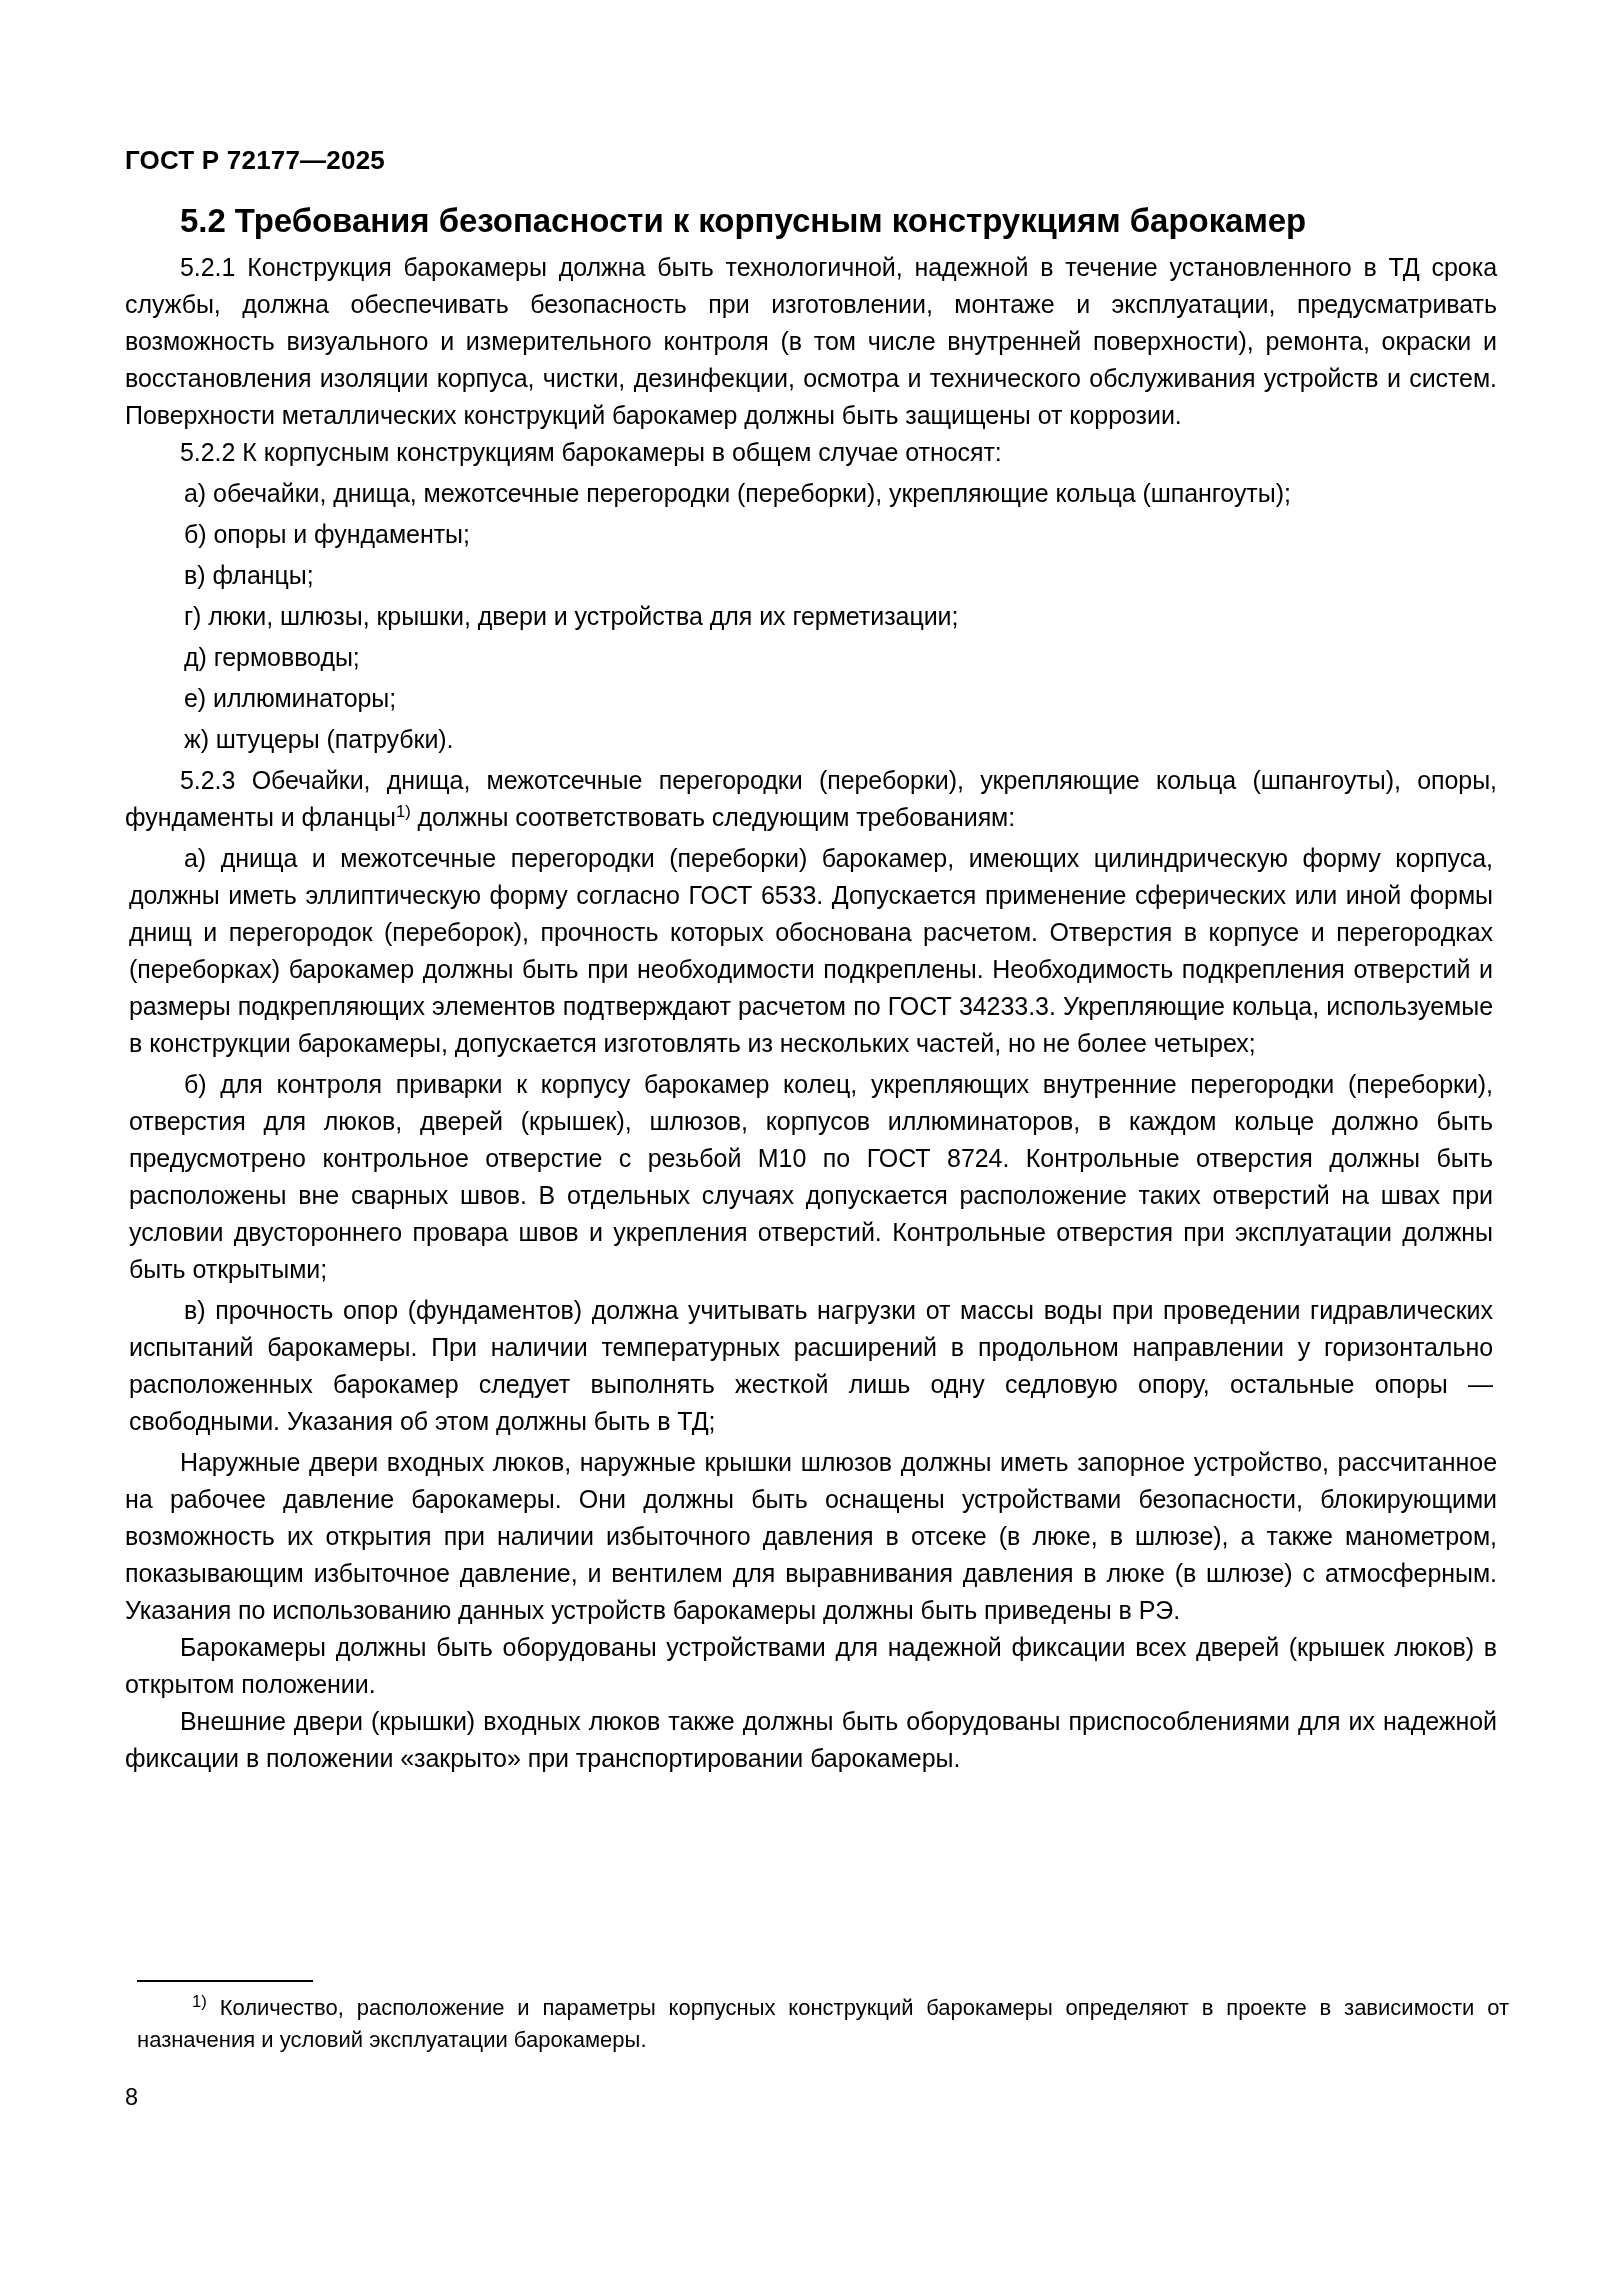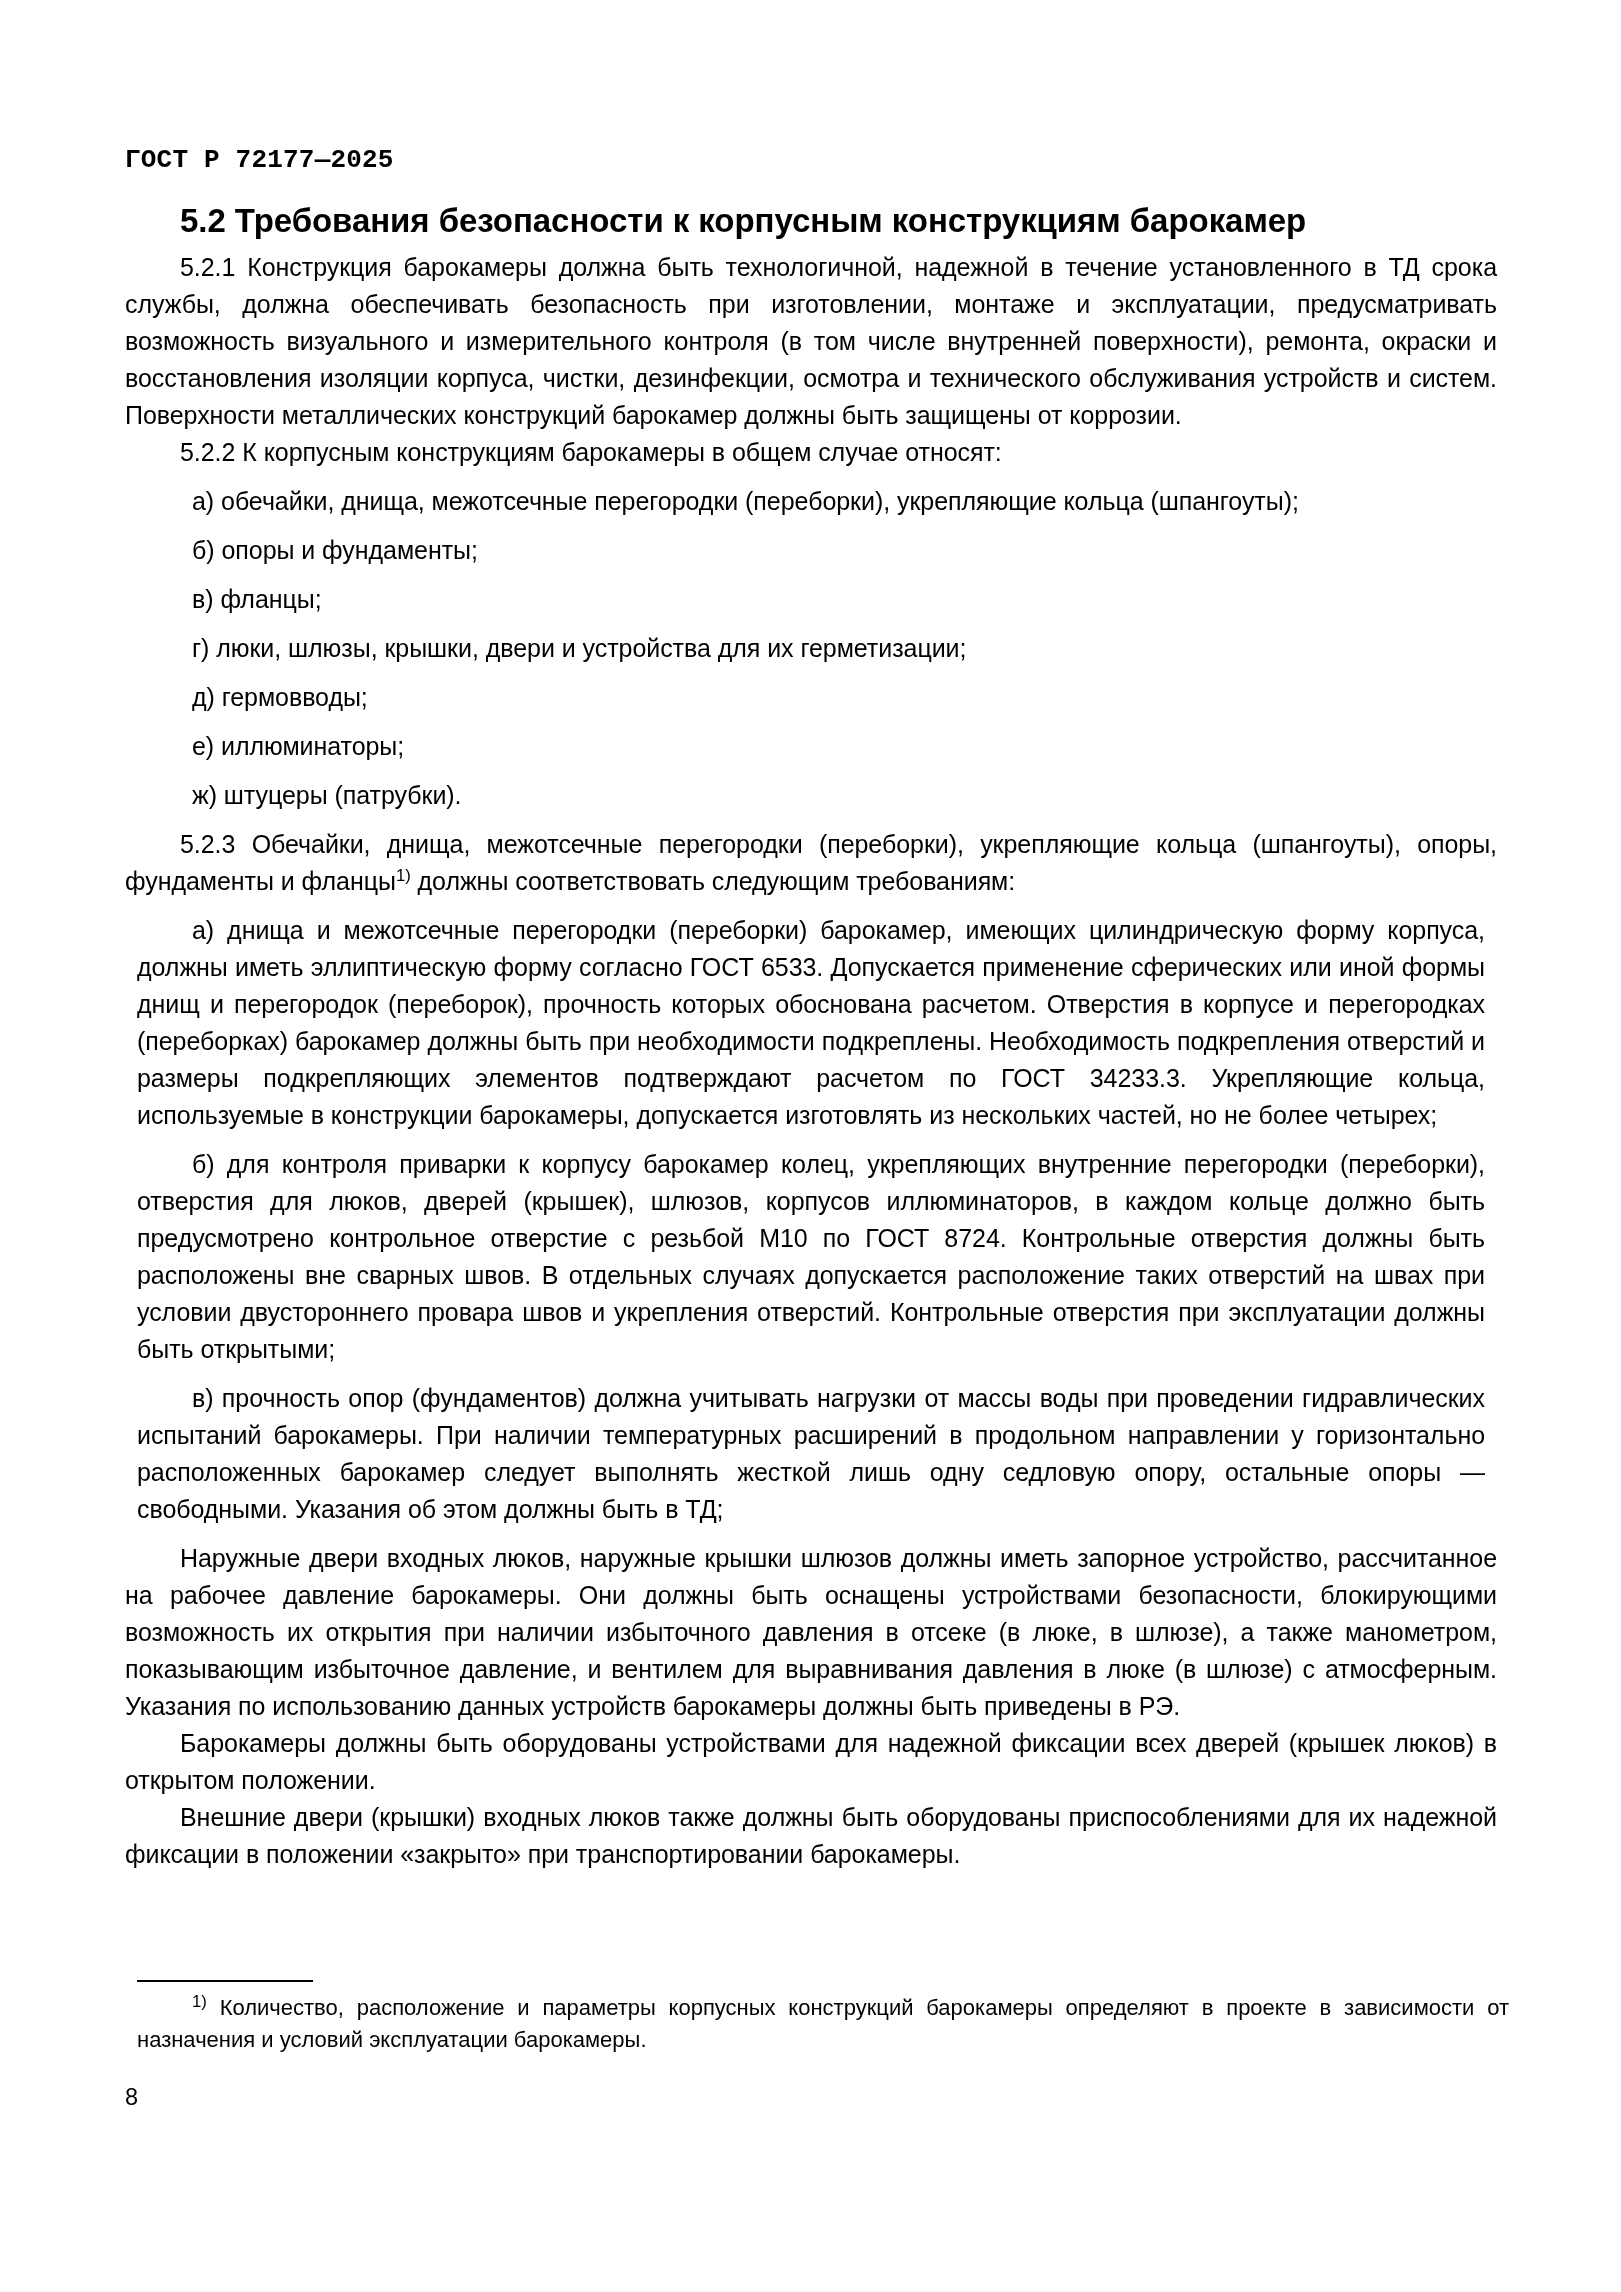--- a/index.html
+++ b/index.html
@@ -26,37 +26,36 @@
     left: 125px;
     top: 0;
     width: 1372px;
   }
   .page-header {
     margin-top: 145px;
     font-size: 26px;
     font-weight: bold;
     letter-spacing: 0.2px;
     line-height: 1.2;
-    font-family: Liberation Mono, monospace;
   }
   .body-block {
     margin-top: 25.5px;
     font-size: 25px;
     line-height: 37px;
     text-align: justify;
     text-justify: inter-word;
     letter-spacing: -0.05px;
   }
   p.para {
     margin: 0;
     text-indent: 55px;
     text-align: justify;
   }
   p.listitem {
-    margin: 12px;
+    margin: 4px;
     text-indent: 55px;
     text-align: justify;
   }
   h2.subhead {
     margin: 13.7px 0 10.8px 0;
     font-size: 33px;
     line-height: 37px;
     font-weight: bold;
     text-indent: 55px;
     text-align: left;

